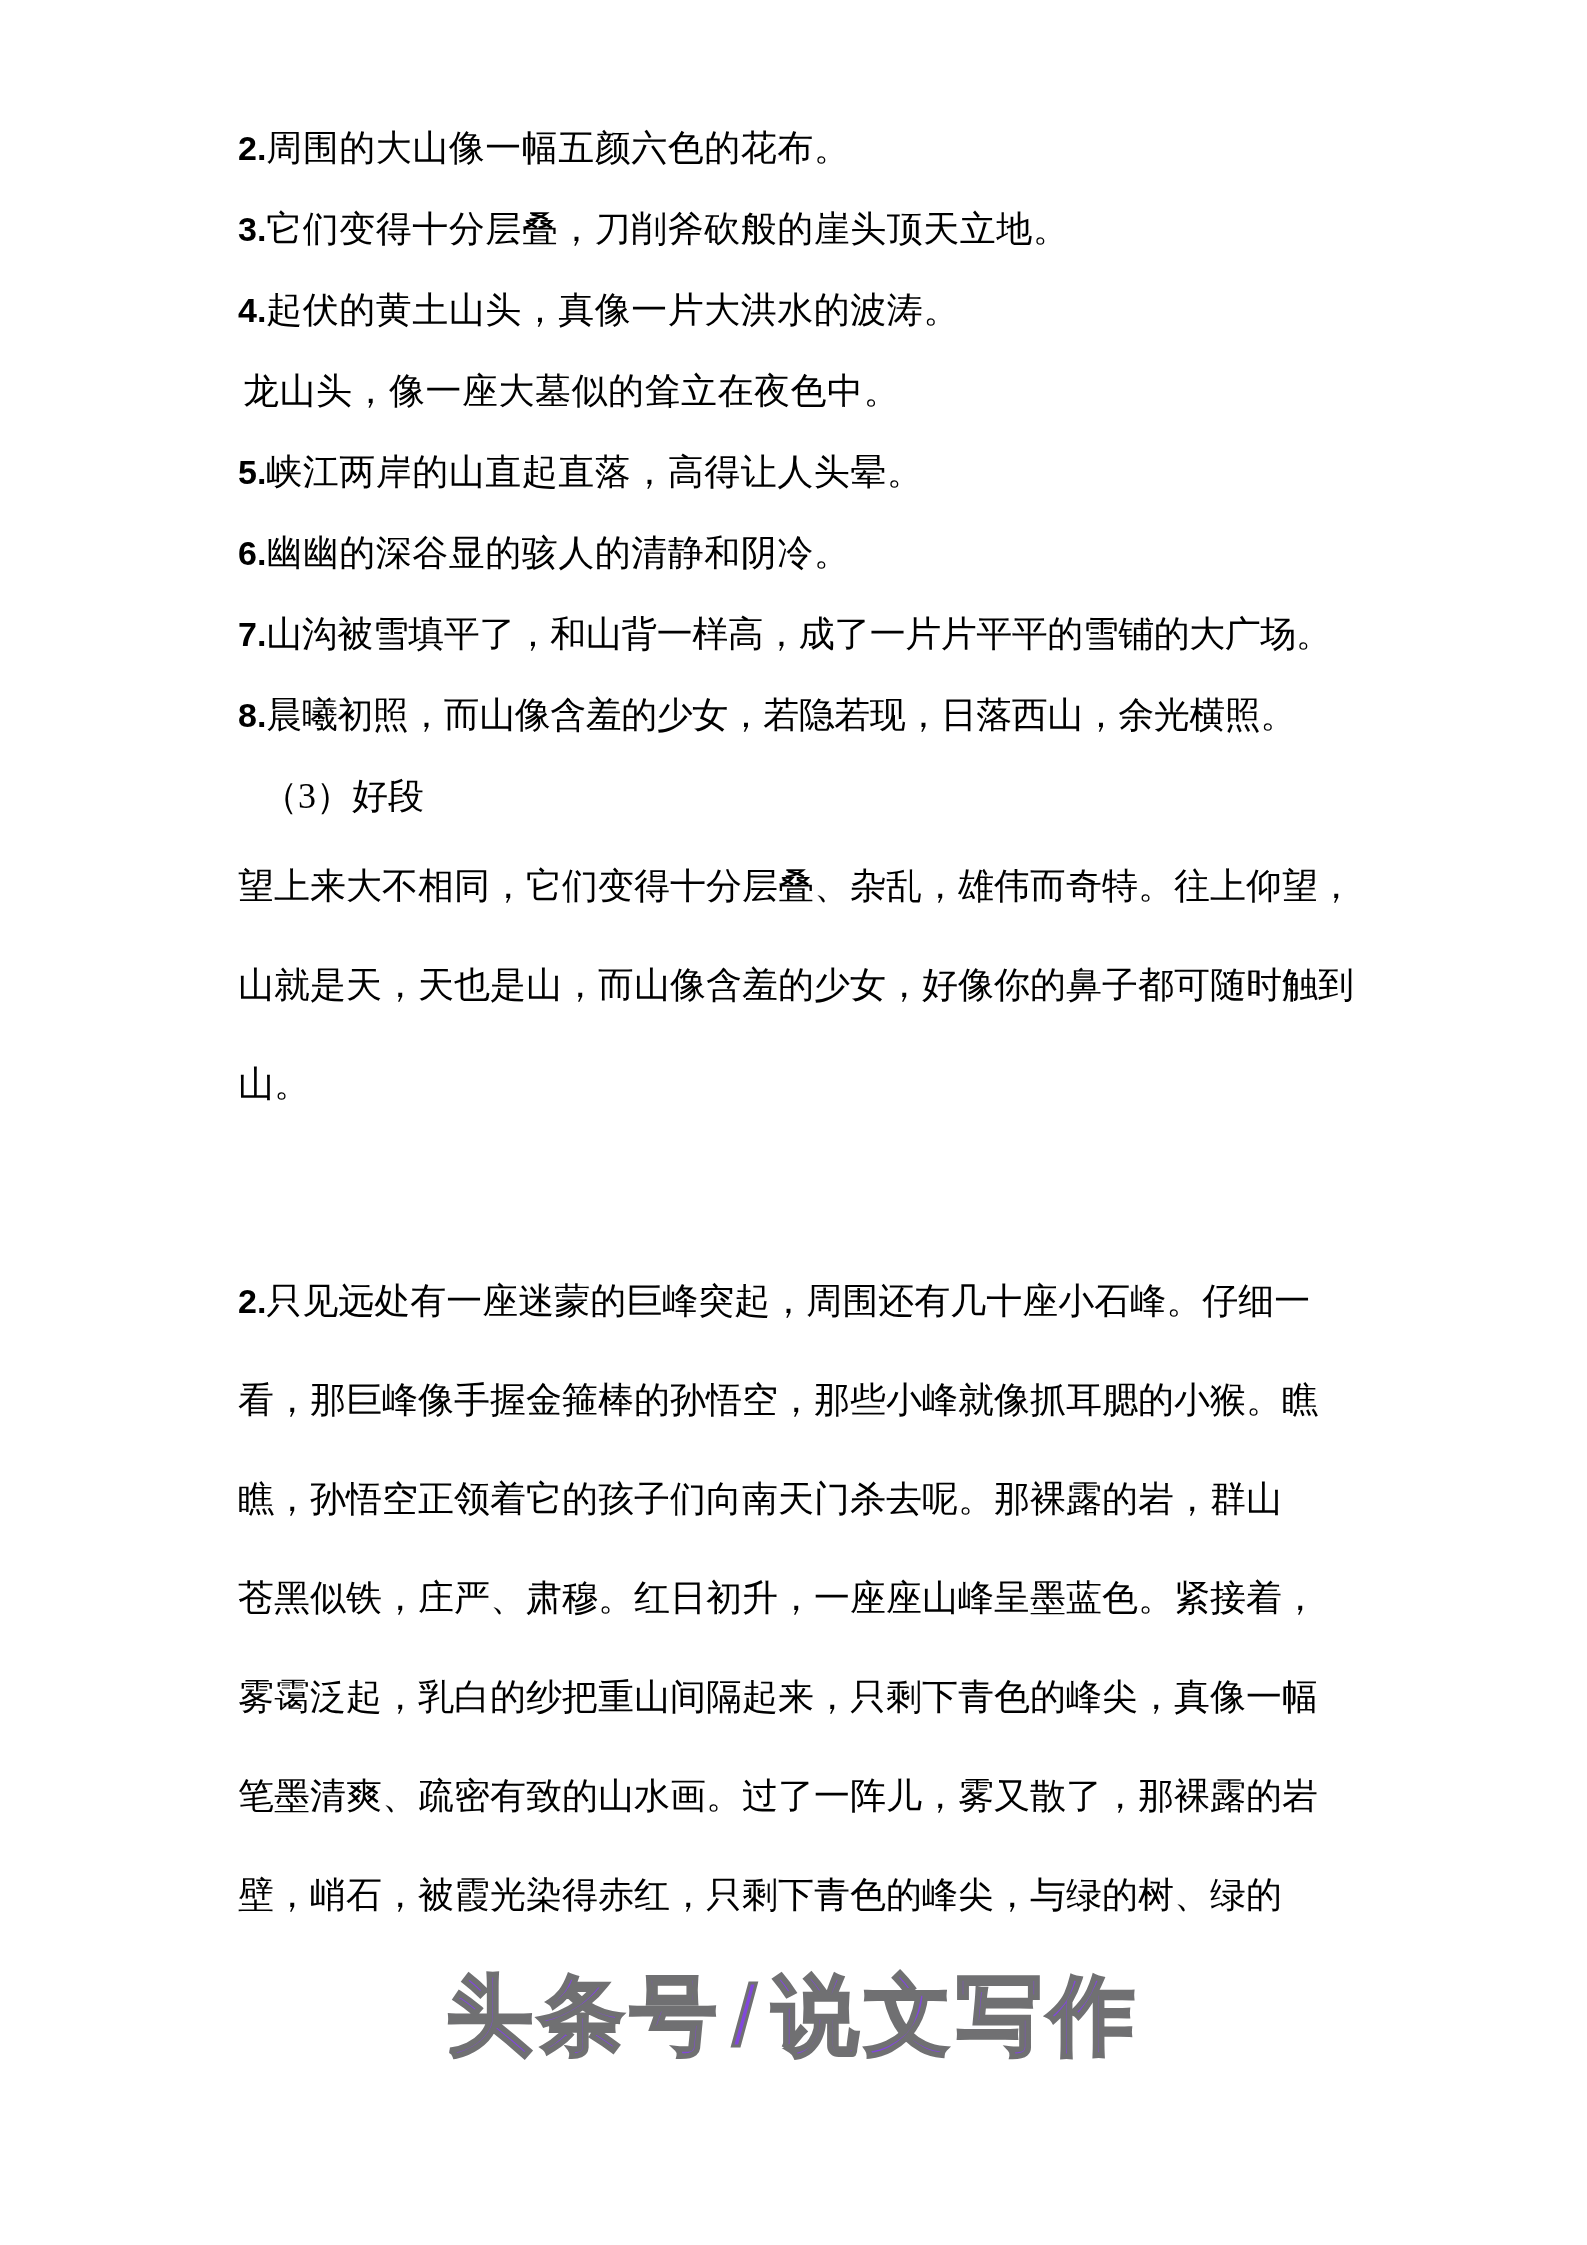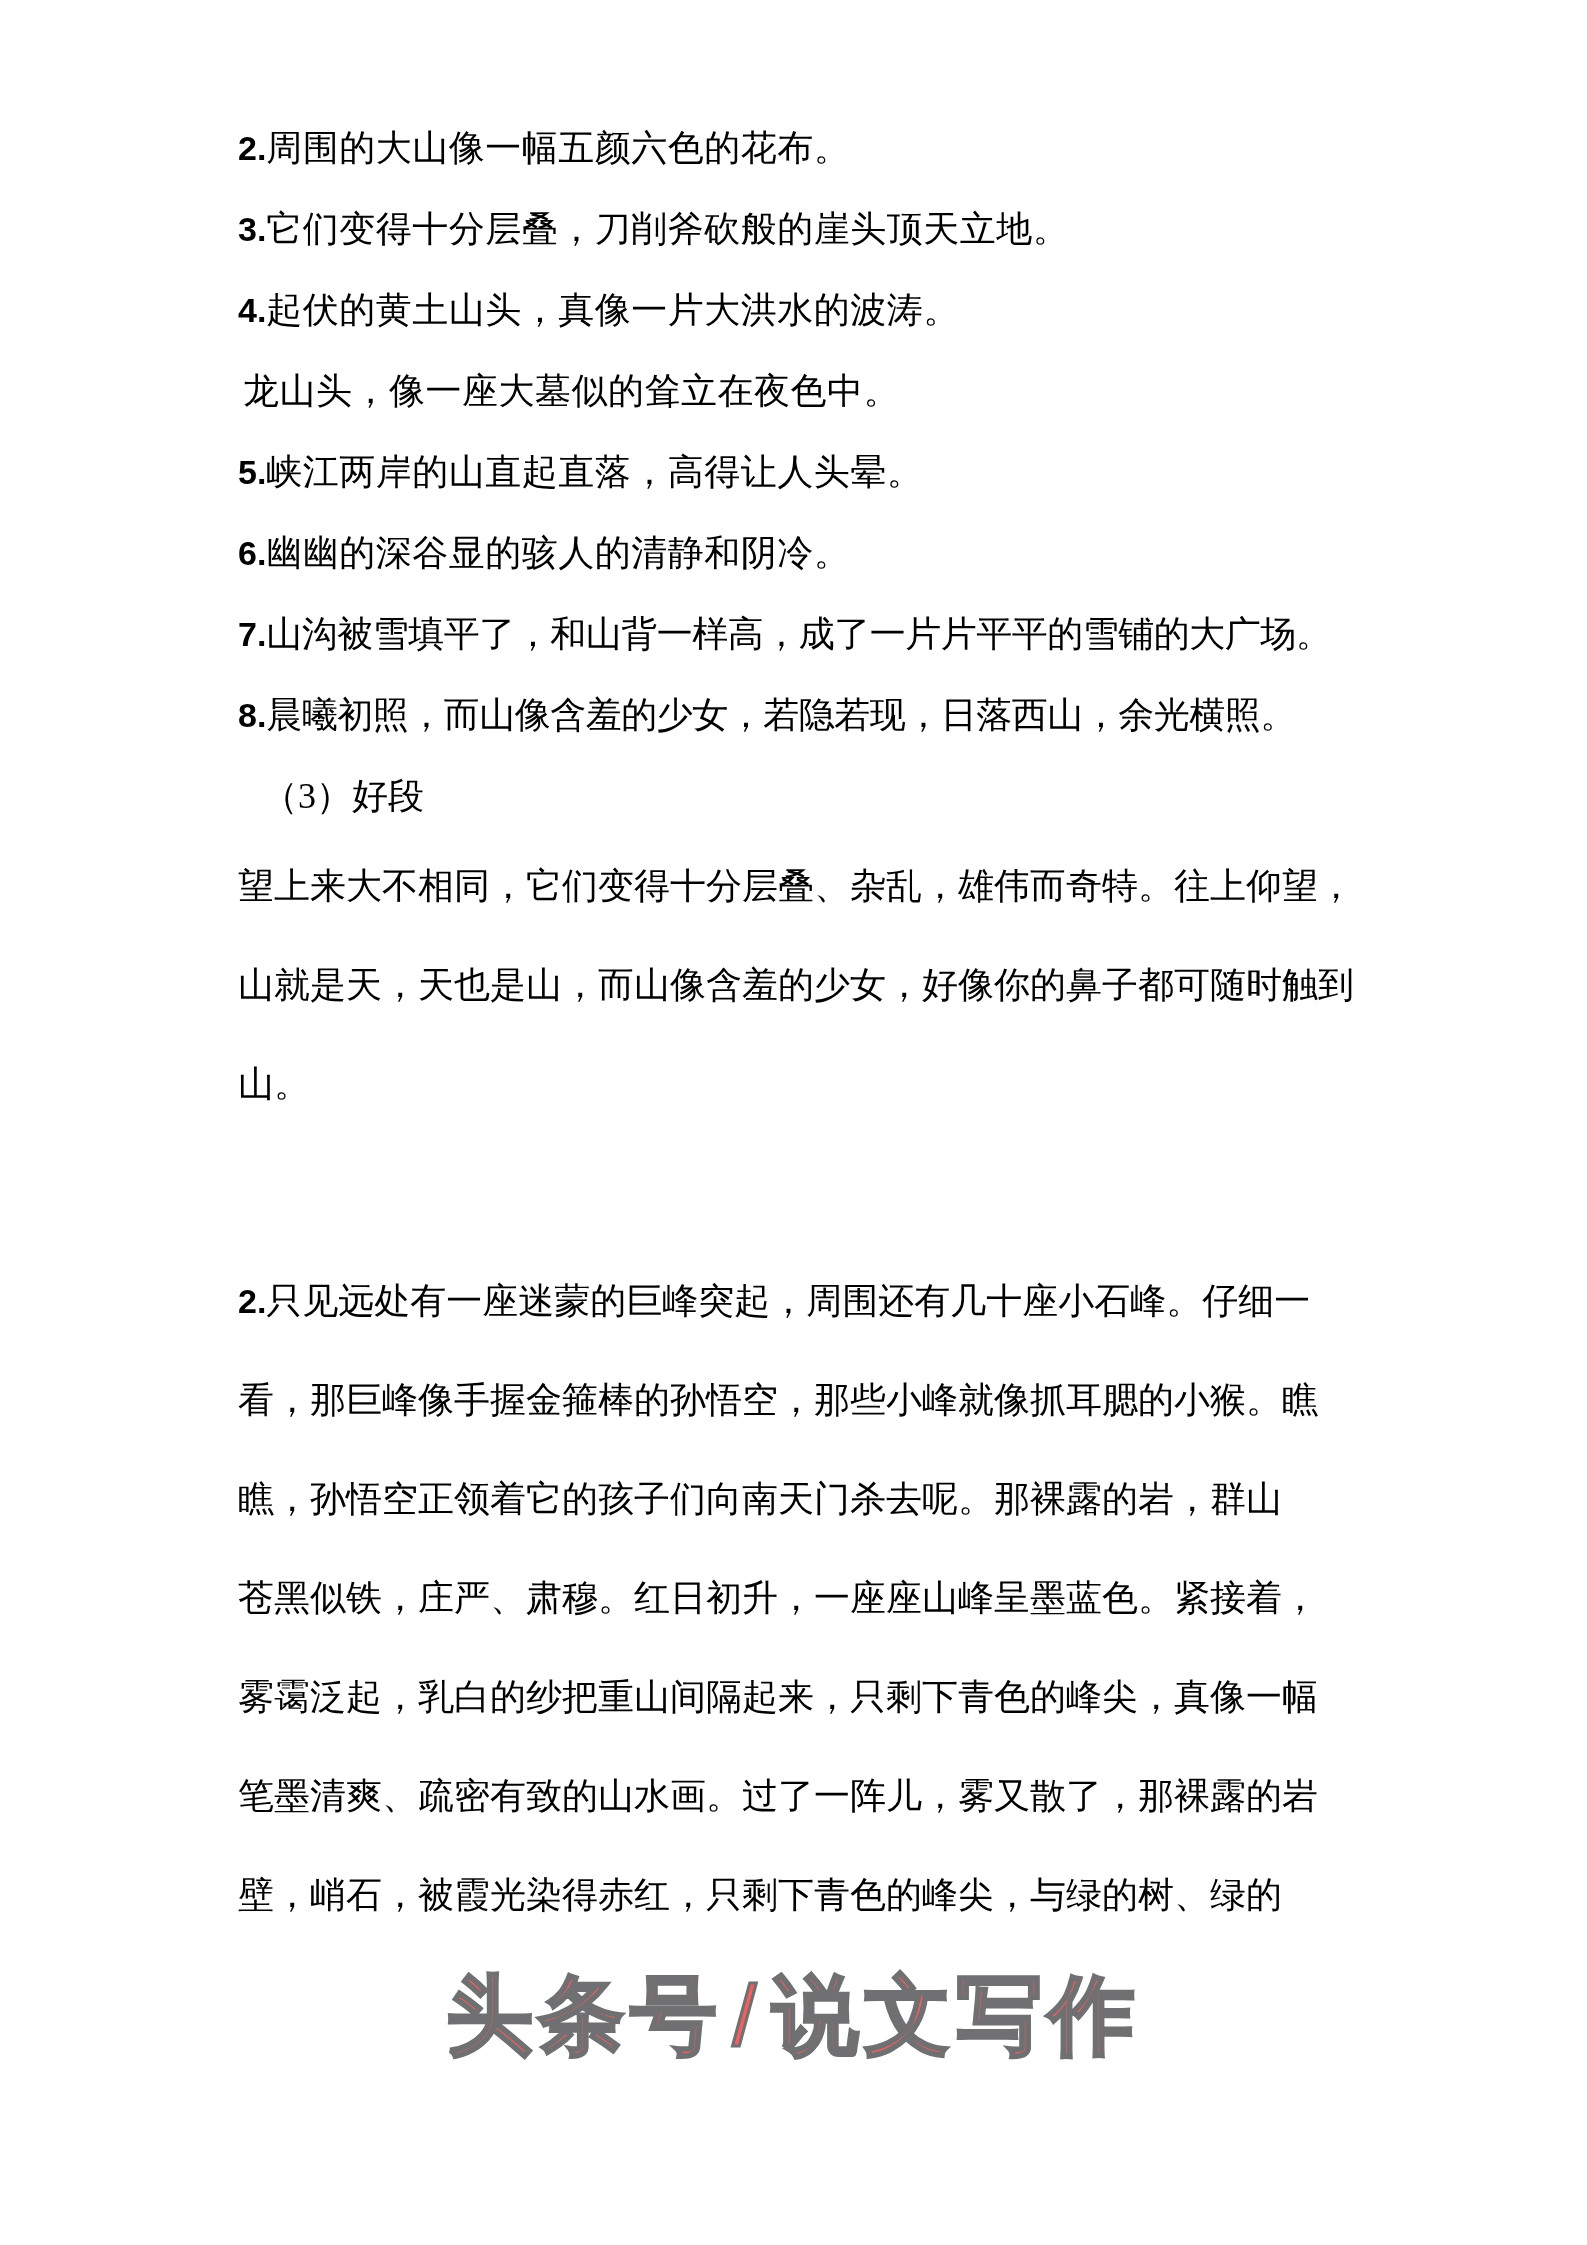--- a/index.html
+++ b/index.html
@@ -89,21 +89,21 @@
   .watermark {
     position: absolute;
     left: 0;
     top: 1958px;
     width: 1587px;
     text-align: center;
     font-family: "Liberation Sans", sans-serif;
     font-size: 86px;
     font-weight: bold;
     letter-spacing: 6px;
-    color: #ef4444;
+    color: #6d28d9;
     -webkit-text-stroke: 3px #58585a;
     opacity: 0.85;
     white-space: nowrap;
     user-select: none;
     pointer-events: none;
   }
 
   .watermark .wm-sep {
     font-weight: normal;
     padding: 0 10px;

